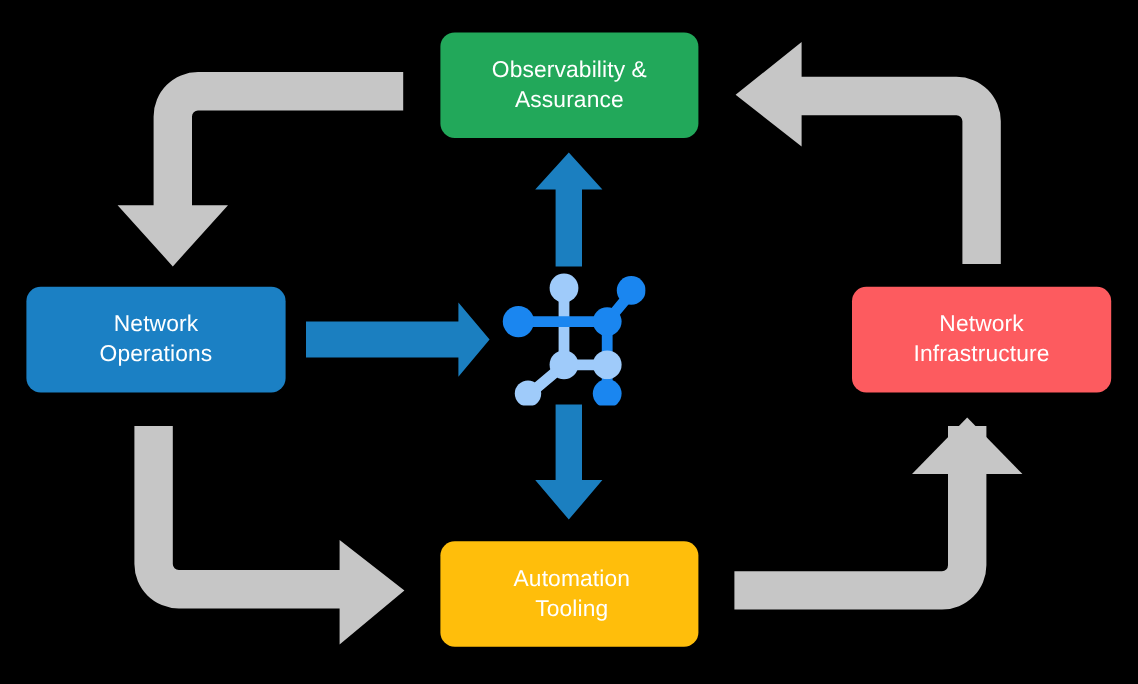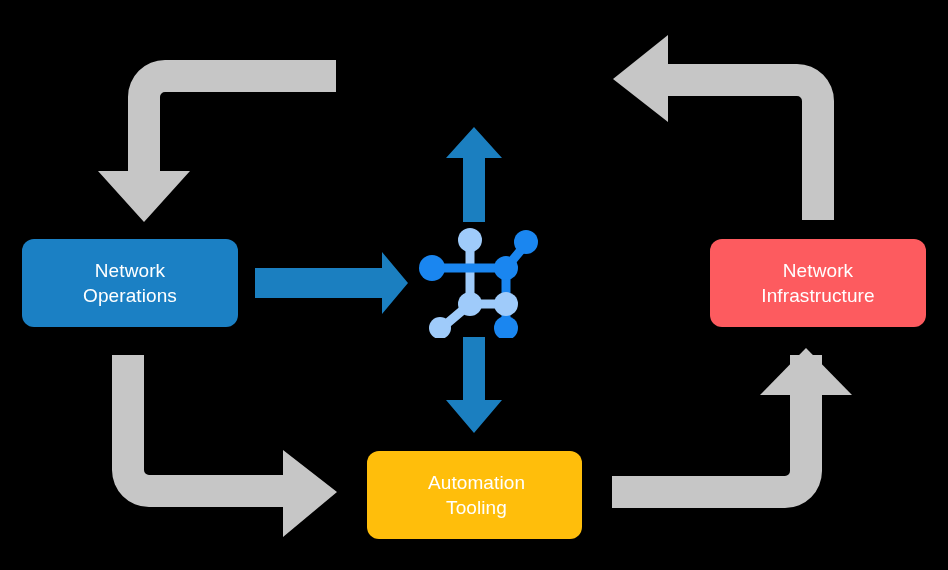--- a/index.html
+++ b/index.html
@@ -91,20 +91,22 @@
     </g>
 
     <g fill="#1A86F0">
       <circle cx="14" cy="50" r="13"></circle>
       <circle cx="88" cy="50" r="12"></circle>
       <circle cx="108" cy="24" r="12"></circle>
       <circle cx="88" cy="110" r="12"></circle>
     </g>
   </svg>
 
+  <div class="node-box" id="box-observability">Observability &amp;
+Assurance</div>
 
   <div class="node-box" id="box-operations">Network
 Operations</div>
 
   <div class="node-box" id="box-infrastructure">Network
 Infrastructure</div>
 
   <div class="node-box" id="box-automation">Automation
 Tooling</div>
 

